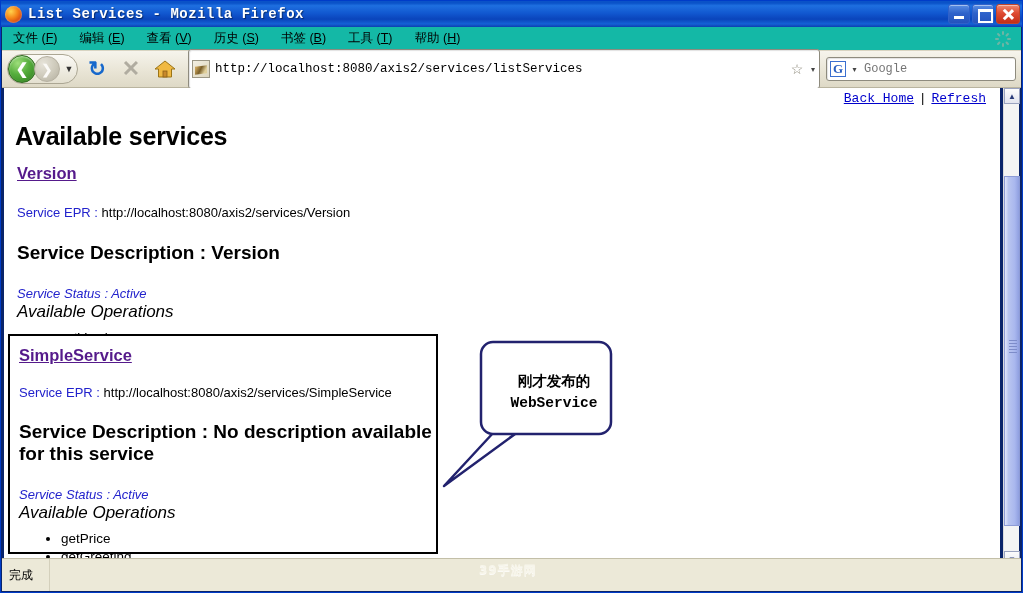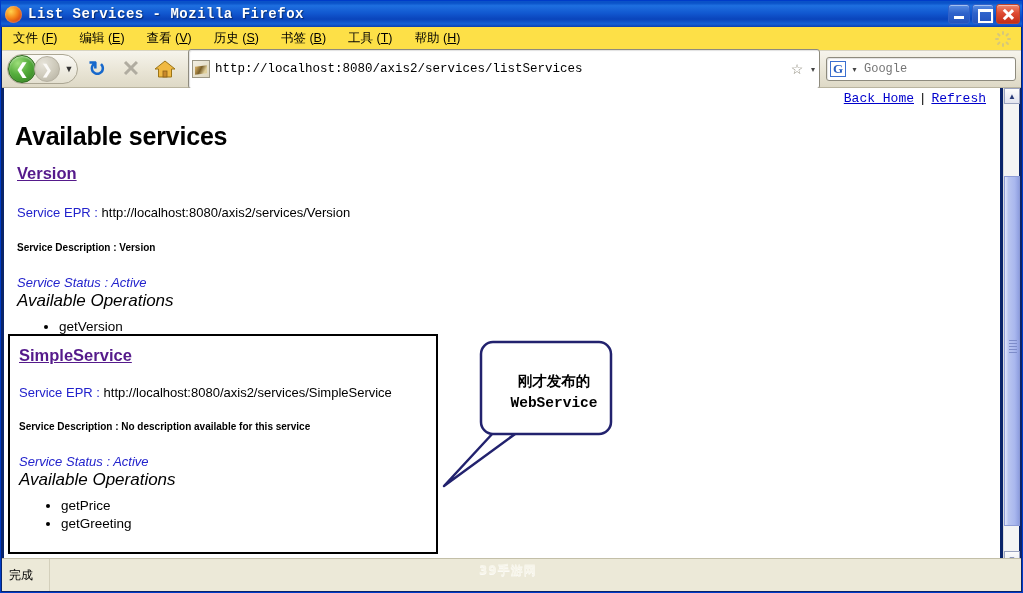--- a/index.html
+++ b/index.html
@@ -68,21 +68,21 @@
     content: ""; position: absolute; left: 10px; top: 3px;
     width: 2.5px; height: 13px; background: #fff;
   }
   .wbtn.close::after { transform: rotate(45deg); }
   .wbtn.close::before { transform: rotate(-45deg); }
 
   
   #menubar {
     position: absolute; left: 1px; top: 26px;
     width: 1019px; height: 24px;
-    background: #fde047;
+    background: #14b8a6;
     display: flex; align-items: center;
     border-bottom: 1px solid #d8d4c2;
   }
   .menu-item {
     font-size: 12.5px; color: #000;
     padding: 2px 11px 2px 11px;
     white-space: nowrap; cursor: default;
   }
   .menu-item .mn { font-family: "DejaVu Sans", sans-serif; }
   .menu-item .mk { text-decoration: underline; font-family: "Liberation Sans", sans-serif;}
@@ -203,21 +203,21 @@
     margin: 0; font-size: 25px; font-weight: bold; color: #000;
     letter-spacing: -.2px;
   }
 
   .svc-link {
     font-size: 16.5px; font-weight: bold; color: #551a8b;
     text-decoration: underline; display: inline-block;
   }
   .svc-epr { font-size: 13px; color: #000; }
   .svc-epr .lbl { color: #2222cc; }
-  .svc-desc { font-size: 10px; font-weight: bold; color: #000; }
+  .svc-desc { font-size: 19px; font-weight: bold; color: #000; }
   .svc-status { font-size: 13px; font-style: italic; color: #2222cc; }
   .svc-ops-label { font-size: 17px; font-style: italic; color: #000; }
   ul.ops { margin: 7px 0 0 0; padding-left: 42px; }
   ul.ops li { font-size: 13.5px; color: #000; line-height: 18px; }
 
   #svc-version { position: absolute; left: 13px; top: 76px; width: 600px; }
   #svc-version .svc-epr { margin-top: 22px; }
   #svc-version .svc-desc { margin-top: 22px; }
   #svc-version .svc-status { margin-top: 22px; }
   #svc-version .svc-ops-label { margin-top: 1px; }

